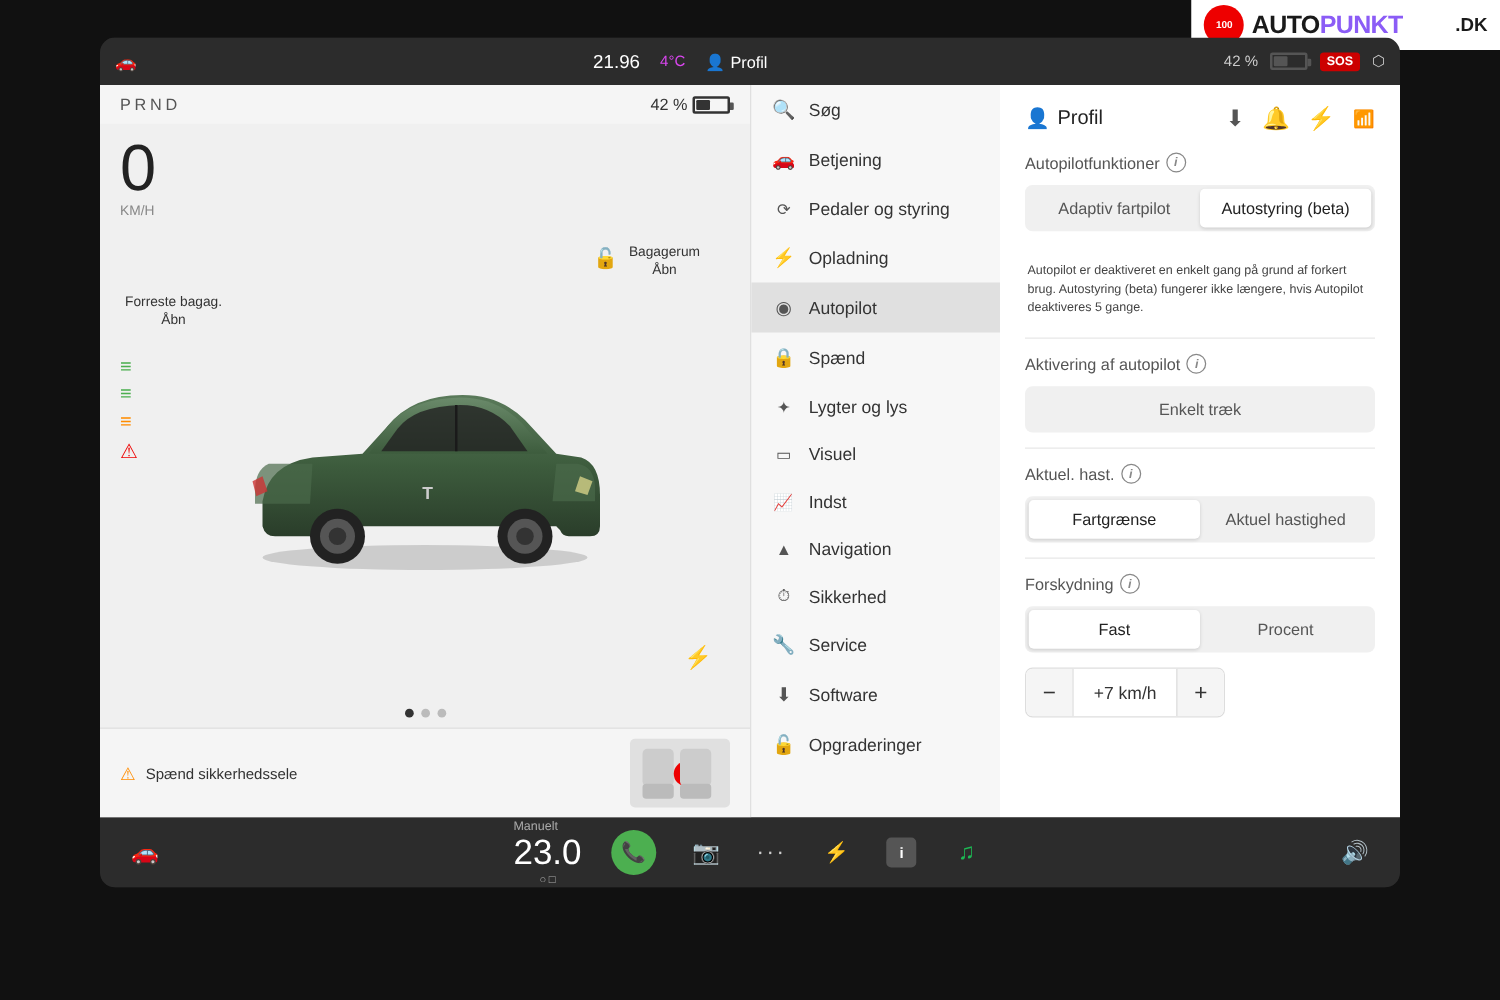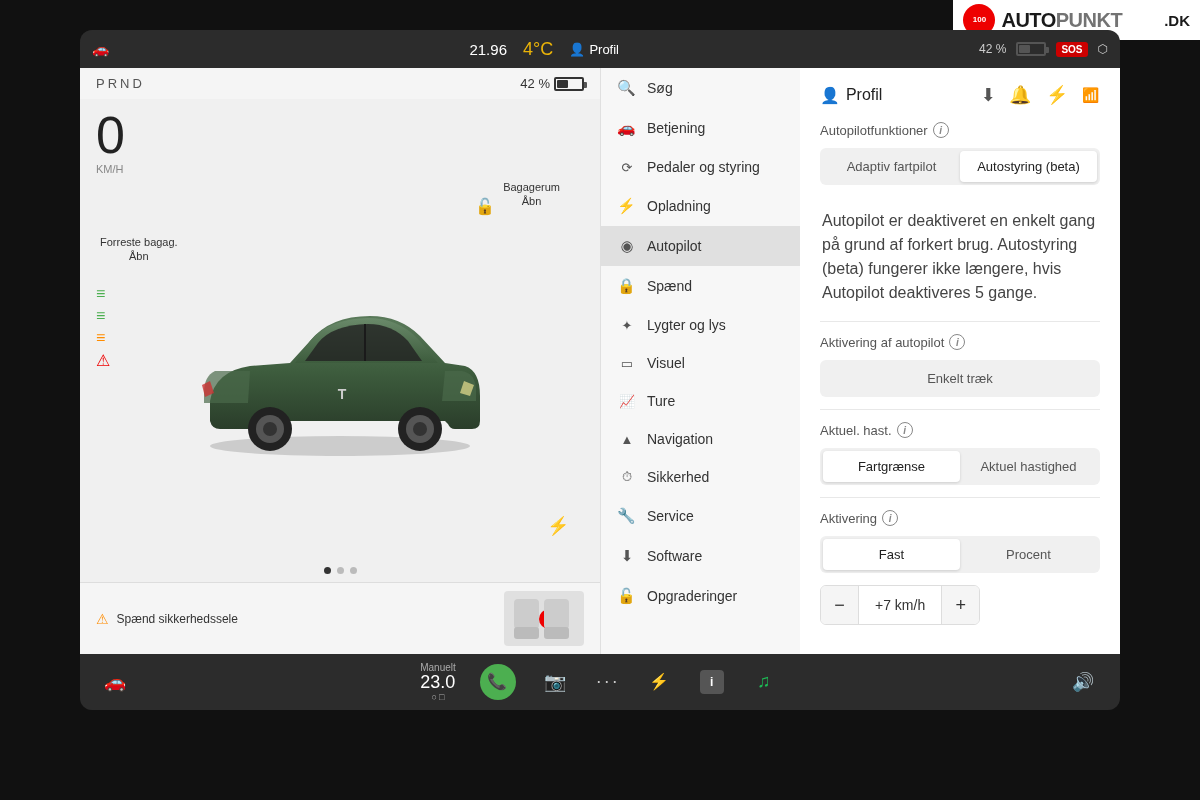--- a/index.html
+++ b/index.html
@@ -52,22 +52,22 @@
       display: flex;
       align-items: center;
       gap: 10px;
     }
     .status-time {
       color: #fff;
       font-size: 15px;
       font-weight: 500;
     }
     .status-temp {
-      color: #eab308;
-      font-size: 18px;
+      color: #d946ef;
+      font-size: 12px;
     }
     .status-profile {
       color: #fff;
       font-size: 13px;
       display: flex;
       align-items: center;
       gap: 4px;
     }
     .sos-badge {
       background: #c00;
@@ -169,21 +169,21 @@
     }
 
     .car-label {
       position: absolute;
       font-size: 11px;
       color: #333;
       text-align: center;
       line-height: 1.3;
     }
     .car-label.bagagerum {
-      top: 5px;
+      top: 20px;
       right: 40px;
     }
     .car-label.forreste {
       top: 60px;
       left: 20px;
     }
     .lock-icon {
       position: absolute;
       top: 22px;
       right: 105px;
@@ -339,21 +339,21 @@
       border: none;
     }
     .btn-option.selected {
       background: #fff;
       color: #222;
       font-weight: 500;
       box-shadow: 0 1px 3px rgba(0,0,0,0.15);
     }
 
     .warning-notice {
-      font-size: 16px;
+      font-size: 10px;
       color: #444;
       line-height: 1.5;
       margin-bottom: 16px;
       padding: 0 2px;
       margin-top: 24px;
     }
 
     .divider {
       height: 1px;
       background: #e8e8e8;
@@ -440,21 +440,21 @@
       justify-content: center;
     }
     .taskbar-speed {
       text-align: left;
     }
     .taskbar-speed-label {
       font-size: 10px;
       color: #aaa;
     }
     .taskbar-speed-value {
-      font-size: 18px;
+      font-size: 28px;
       color: #fff;
       font-weight: 300;
       line-height: 1.1;
     }
     .taskbar-speed-sub {
       font-size: 9px;
       color: #aaa;
       display: flex;
       gap: 2px;
       justify-content: center;
@@ -518,21 +518,21 @@
       font-weight: bold;
       text-align: center;
       line-height: 1.1;
     }
     .logo-text {
       font-size: 20px;
       font-weight: 900;
       color: #1a1a1a;
       letter-spacing: -0.5px;
     }
-    .logo-text span { color: #737373; }
+    .logo-text span { color: #8b5cf6; }
     .logo-dk {
       font-size: 15px;
       font-weight: 700;
       color: #1a1a1a;
       margin-left: 36px;
     }
 
     
     .tesla-car {
       width: 320px;
@@ -698,21 +698,21 @@
       <div class="menu-item">
         <span class="menu-item-icon" style="font-size:13px;">✦</span>
         <span>Lygter og lys</span>
       </div>
       <div class="menu-item">
         <span class="menu-item-icon" style="font-size:13px;">▭</span>
         <span>Visuel</span>
       </div>
       <div class="menu-item">
         <span class="menu-item-icon" style="font-size:13px;">📈</span>
-        <span>Ture</span>
+        <span>Indst</span>
       </div>
       <div class="menu-item">
         <span class="menu-item-icon" style="font-size:13px;">▲</span>
         <span>Navigation</span>
       </div>
       <div class="menu-item">
         <span class="menu-item-icon" style="font-size:13px;">⏱</span>
         <span>Sikkerhed</span>
       </div>
       <div class="menu-item">
@@ -774,21 +774,21 @@
       </div>
 
       <div class="btn-group">
         <button class="btn-option selected">Fartgrænse</button>
         <button class="btn-option">Aktuel hastighed</button>
       </div>
 
       <div class="divider"></div>
 
       <div class="section-label">
-        <span>Aktivering</span>
+        <span>Forskydning</span>
         <span class="info-icon">i</span>
       </div>
 
       <div class="btn-group">
         <button class="btn-option selected">Fast</button>
         <button class="btn-option">Procent</button>
       </div>
 
       <div class="speed-offset-row">
         <div class="speed-offset-control">

